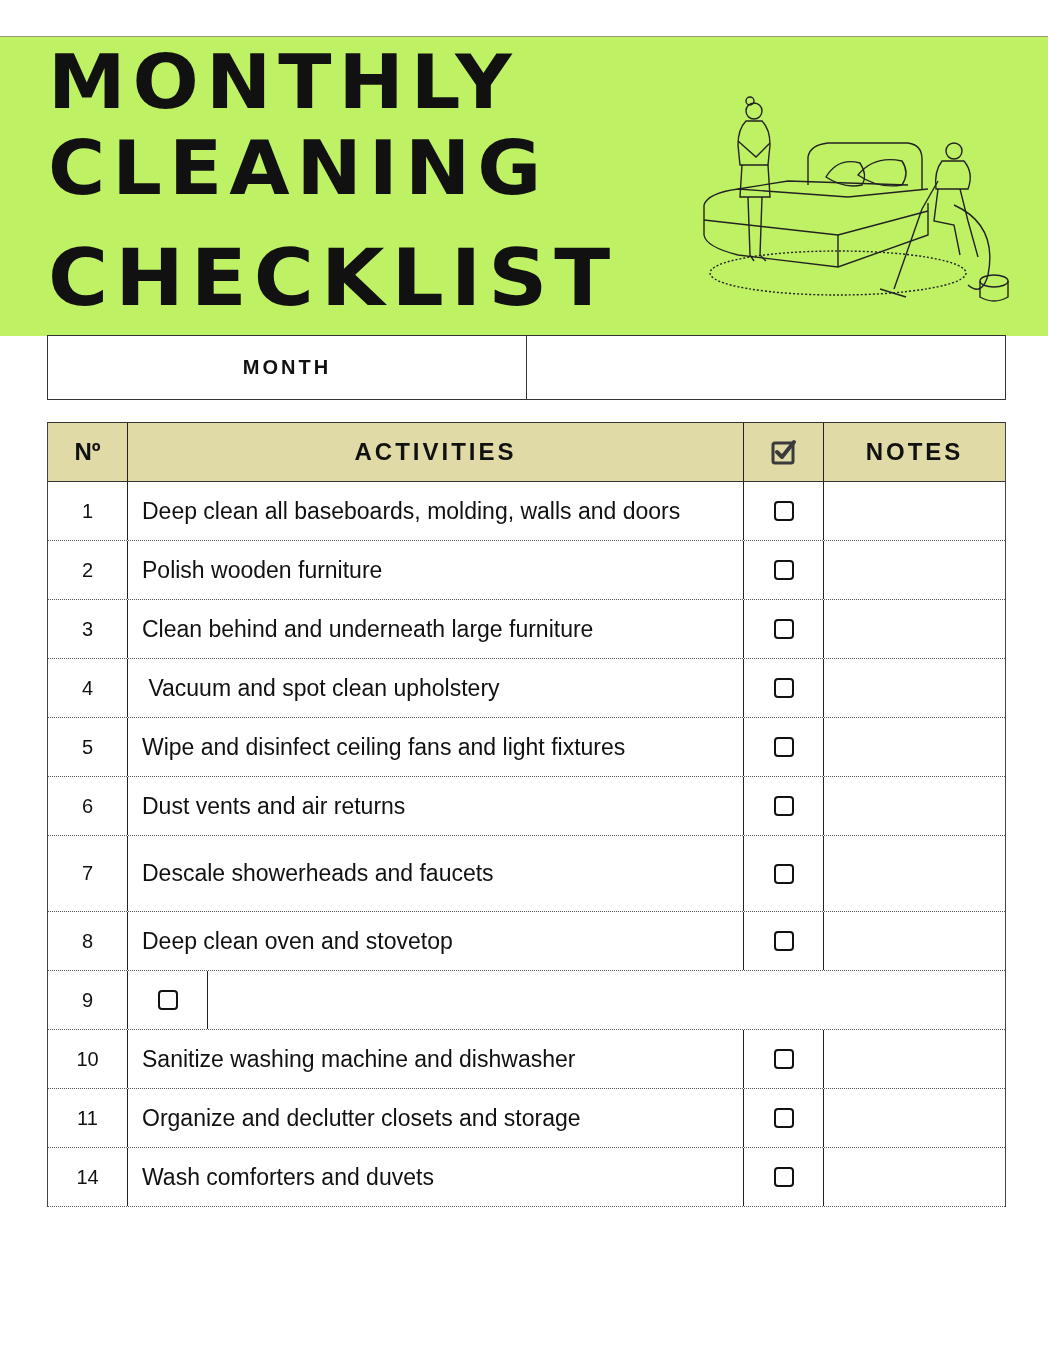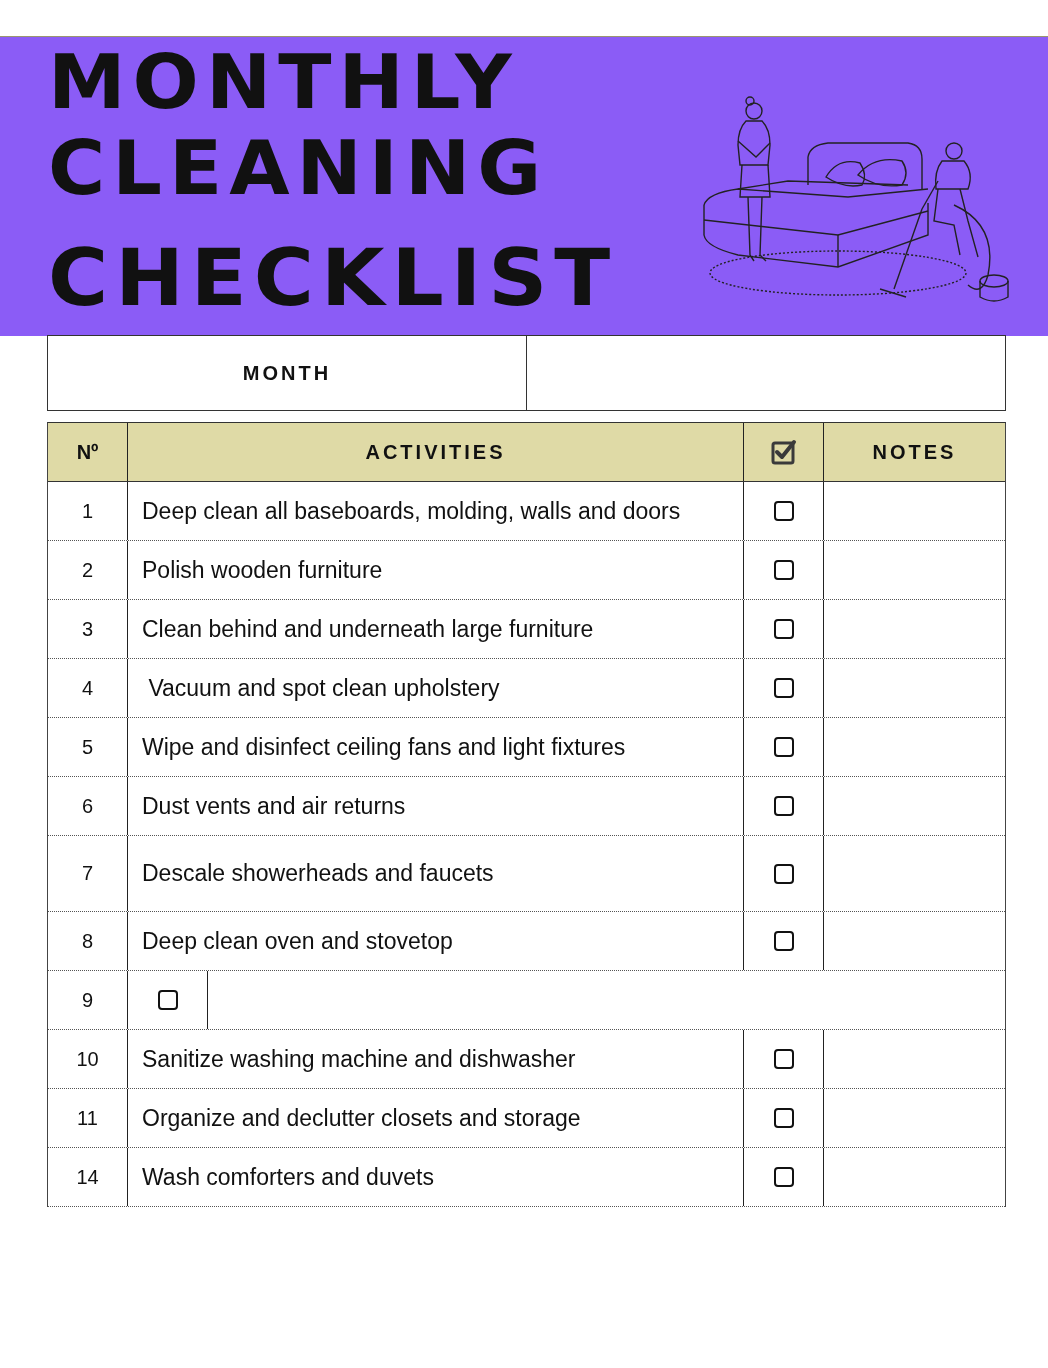--- a/index.html
+++ b/index.html
@@ -1,56 +1,56 @@
 <!DOCTYPE html>
 <html><head>
   <meta charset="utf-8">
   <style>
     * { box-sizing: border-box; margin: 0; padding: 0; }
     html, body { width: 1048px; height: 1368px; background: #ffffff; overflow: hidden; }
     body { position: relative; font-family: "Liberation Sans", sans-serif; color: #111; }
 
     .banner {
       position: absolute; left: 0; top: 36px; width: 1048px; height: 300px;
-      background: #8b5cf6; border-top: 1px solid #9a9670;
+      background: #bef264; border-top: 1px solid #9a9670;
     }
     .title {
       position: absolute; left: 48px; top: 8px;
       font-family: "DejaVu Sans", sans-serif; font-weight: bold;
       color: #111; letter-spacing: 7px; line-height: 1;
     }
     .title .line { display: block; font-size: 78px; transform: scaleY(0.95); transform-origin: left top; }
     .title .l1 { position: absolute; top: 0; }
     .title .l2 { position: absolute; top: 86px; }
     .title .l3 { position: absolute; top: 194px; font-size: 82px; }
     .illustration { position: absolute; left: 698px; top: 48px; width: 312px; height: 226px; }
 
     .month-box {
-      position: absolute; left: 47px; top: 335px; width: 959px; height: 76px;
+      position: absolute; left: 47px; top: 335px; width: 959px; height: 65px;
       border: 1.5px solid #333; display: flex;
     }
     .month-label {
       width: 479px; border-right: 1.5px solid #333;
       display: flex; align-items: center; justify-content: center;
       font-weight: bold; font-size: 20px; letter-spacing: 3px;
     }
     .month-value { flex: 1; }
 
     .table {
       position: absolute; left: 47px; top: 422px; width: 959px;
       border-left: 1.5px solid #444; border-right: 1.5px solid #444; border-top: 1.5px solid #333;
     }
     .row { display: flex; border-bottom: 1px dotted #555; }
     .row.head { background: #dfdaa6; height: 59px; border-bottom: 1.5px solid #333; }
     .cell { display: flex; align-items: center; }
     .c-no { width: 80px; justify-content: center; border-right: 1.5px solid #222; font-size: 20px; }
     .c-act { width: 616px; padding-left: 14px; border-right: 1.5px solid #222; font-size: 23px; }
     .c-chk { width: 80px; justify-content: center; border-right: 1.5px solid #222; }
     .c-notes { flex: 1; }
-    .head .cell { font-weight: bold; font-size: 20px; letter-spacing: 3px; }
+    .head .cell { font-weight: bold; font-size: 24px; letter-spacing: 3px; }
     .head .c-act, .head .c-notes { justify-content: center; }
     .head .c-act { padding-left: 0; }
     .head .c-no { letter-spacing: 0; }
     .checkbox {
       width: 20px; height: 20px; border: 2.5px solid #111; border-radius: 4px; background: #fff;
       cursor: pointer;
     }
     .row.body { height: 59px; }
     .row.body.tall { height: 76px; }
   </style>

